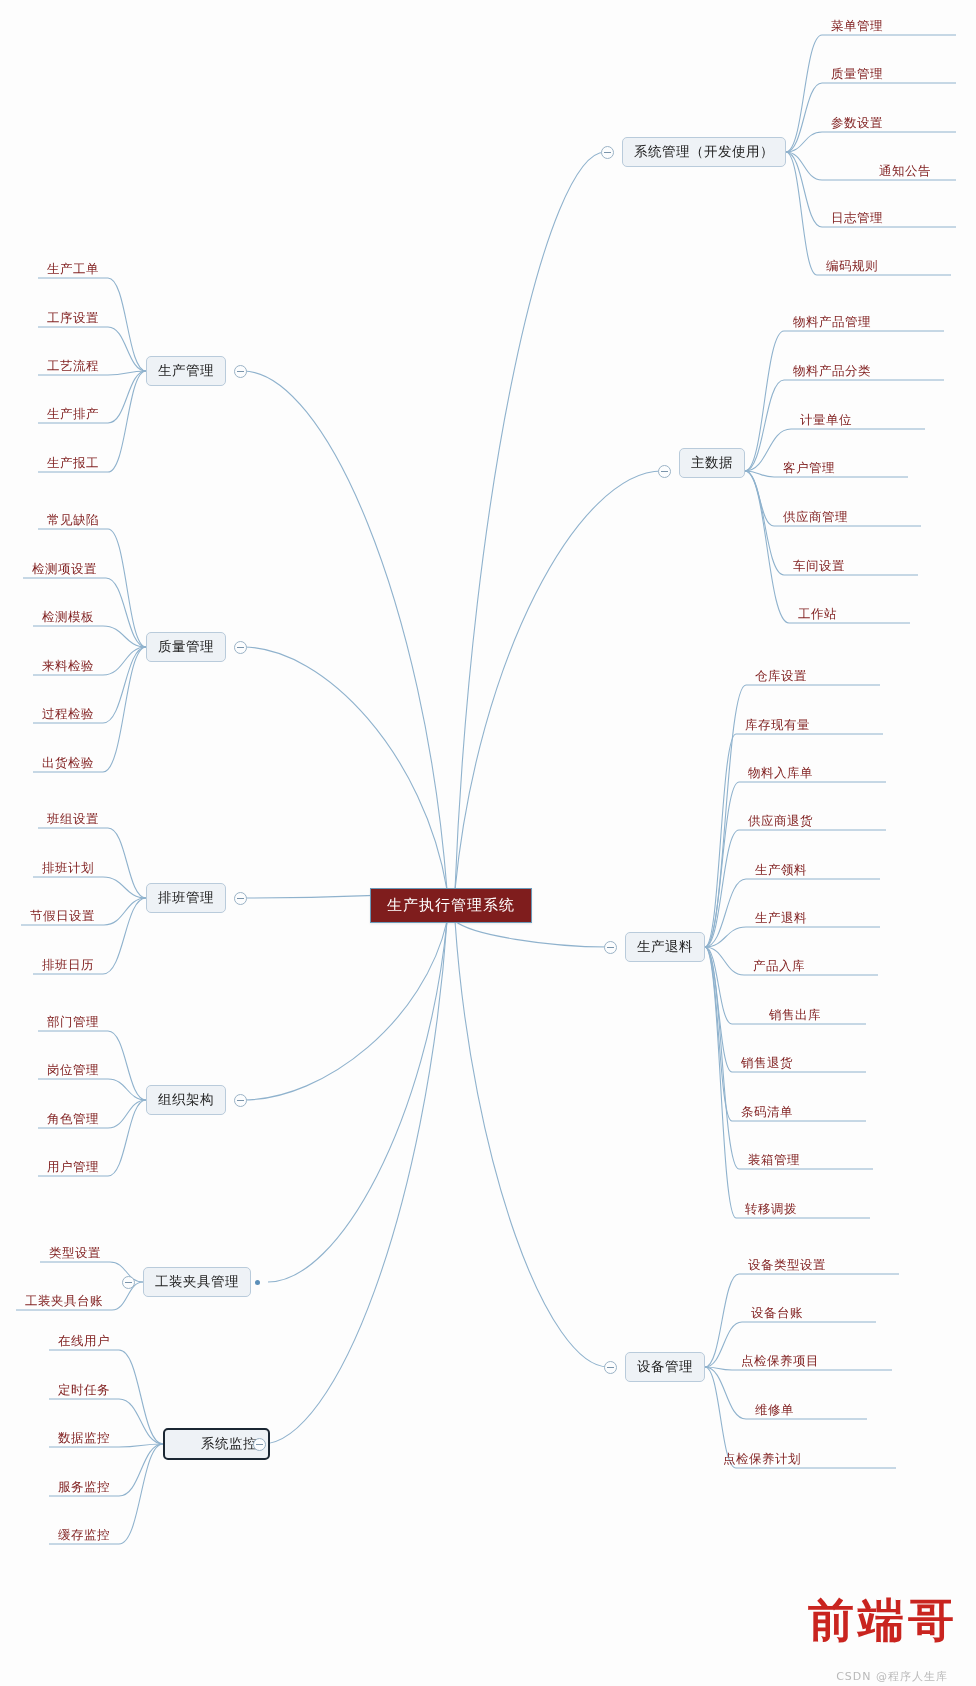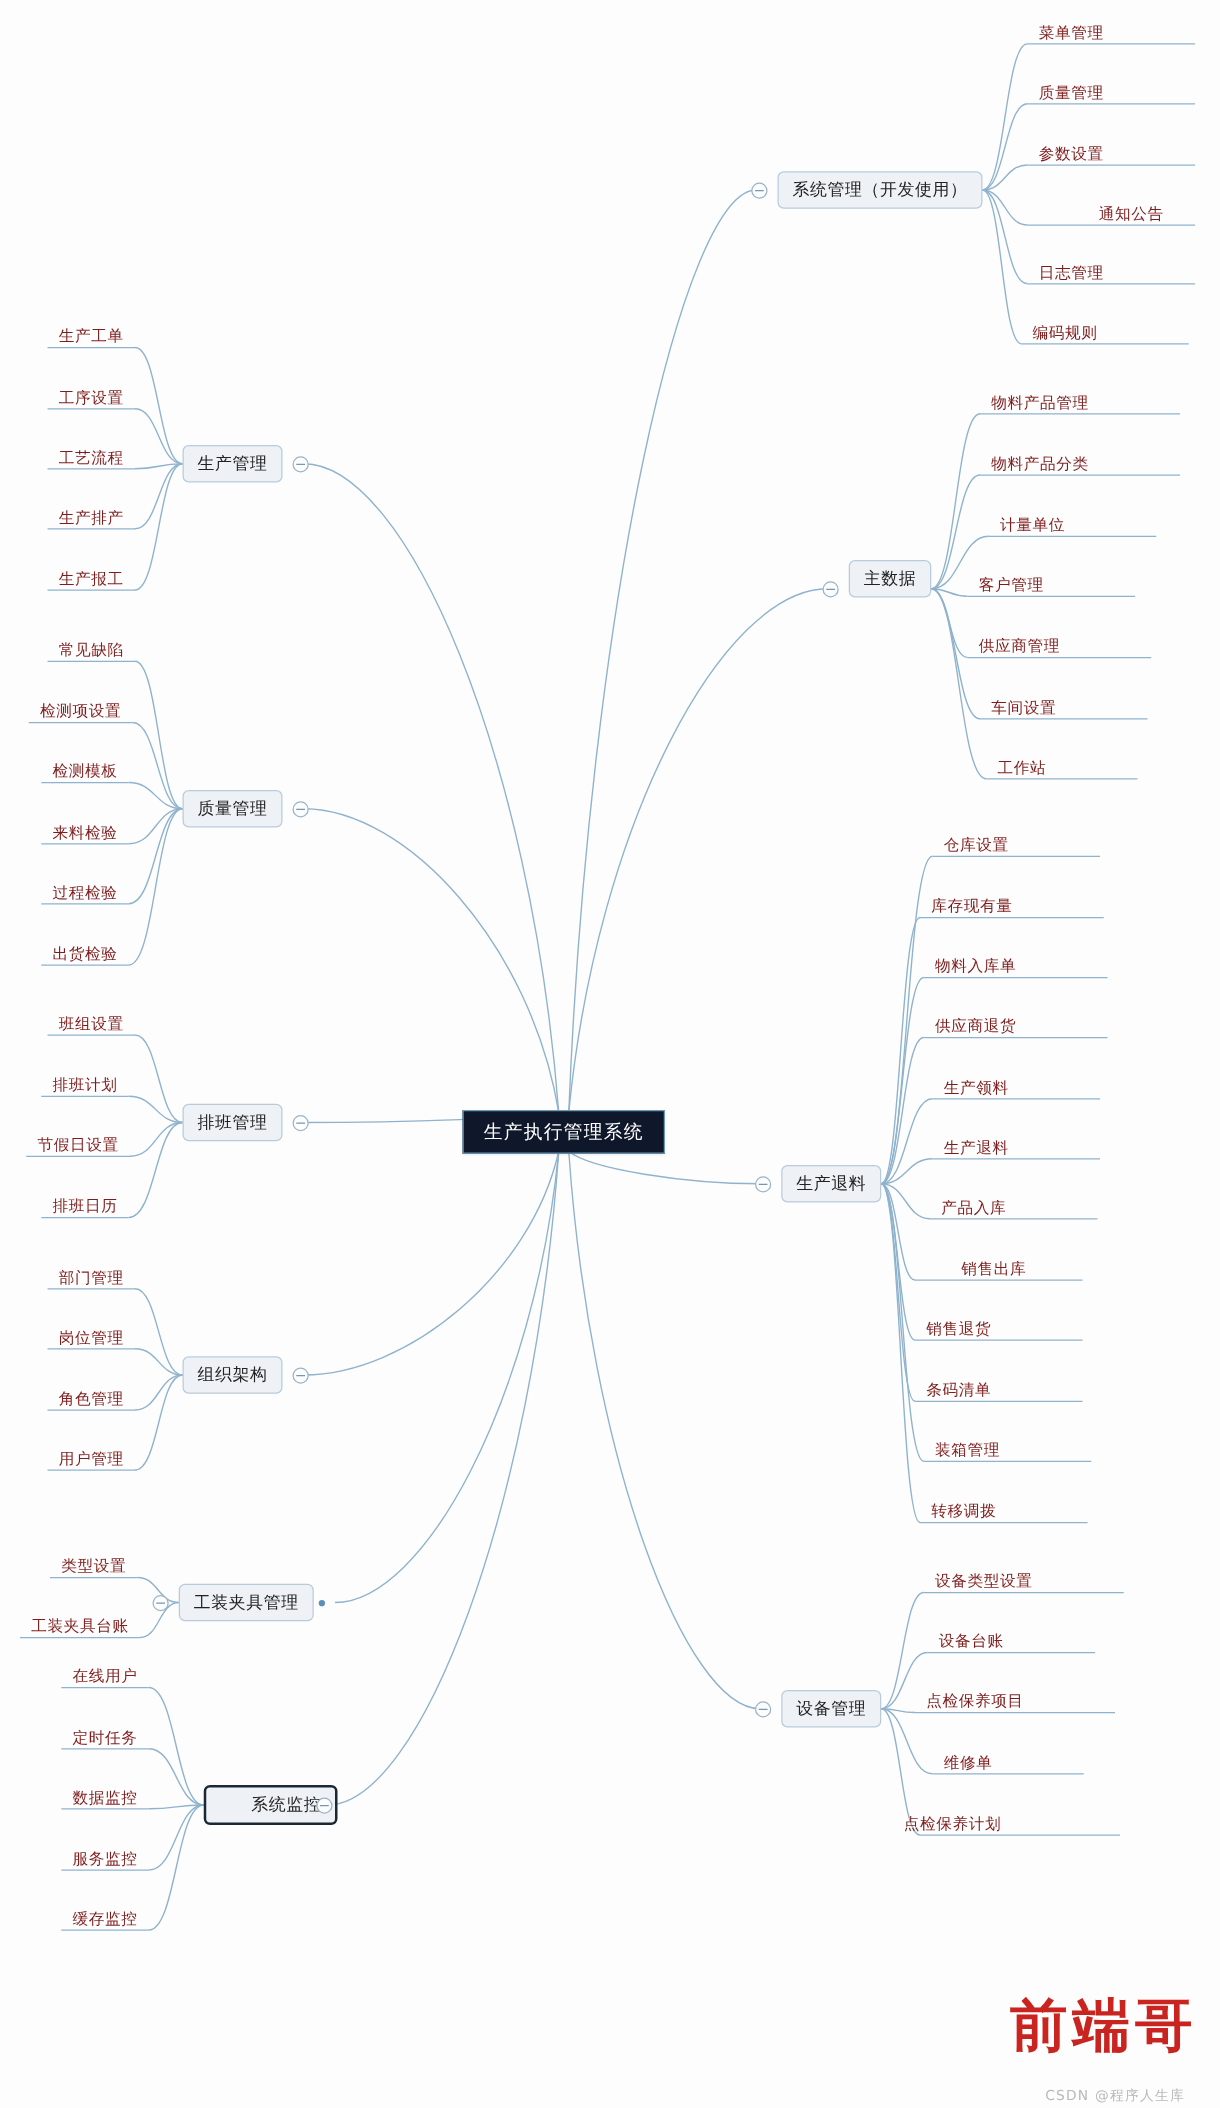--- a/index.html
+++ b/index.html
@@ -15,21 +15,21 @@
 
   .node{
     position:absolute;
     box-sizing:border-box;
     white-space:nowrap;
     display:flex;align-items:center;justify-content:center;
   }
 
   
   .root{
-    background:#0f172a;
+    background:#7f1d1d;
     color:#ffffff;
     border:1px solid #6b9ab9;
     border-radius:0;
     font-size:15px;
     padding:7px 16px;
     letter-spacing:1px;
     box-shadow:0 1px 2px rgba(0,0,0,.08);
   }
 
   

